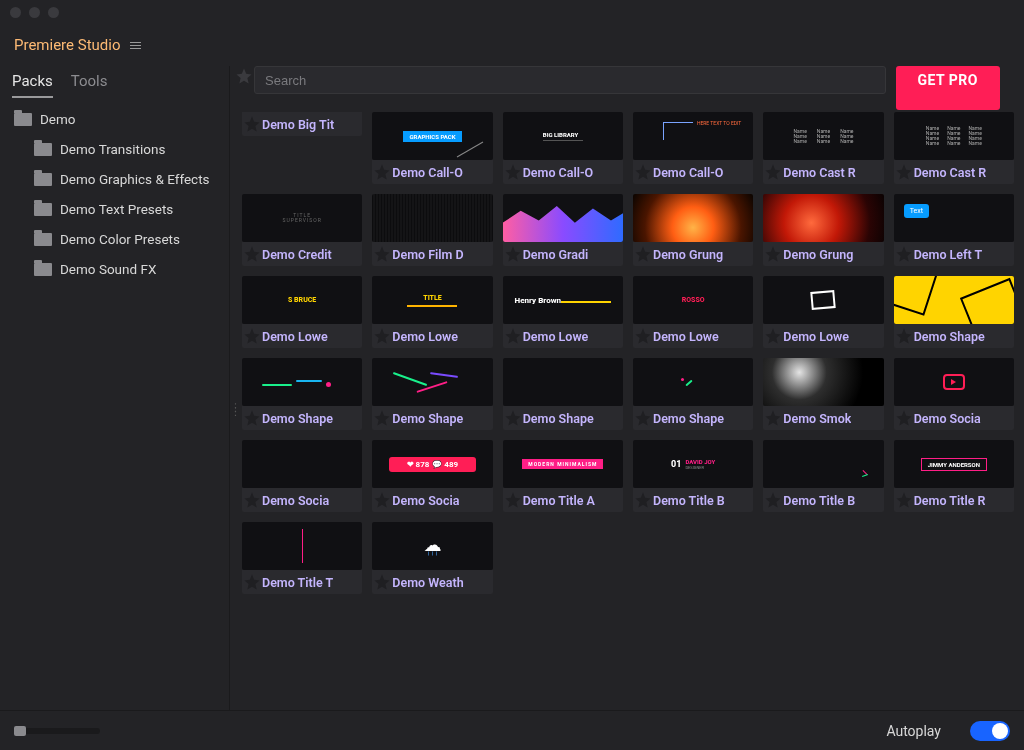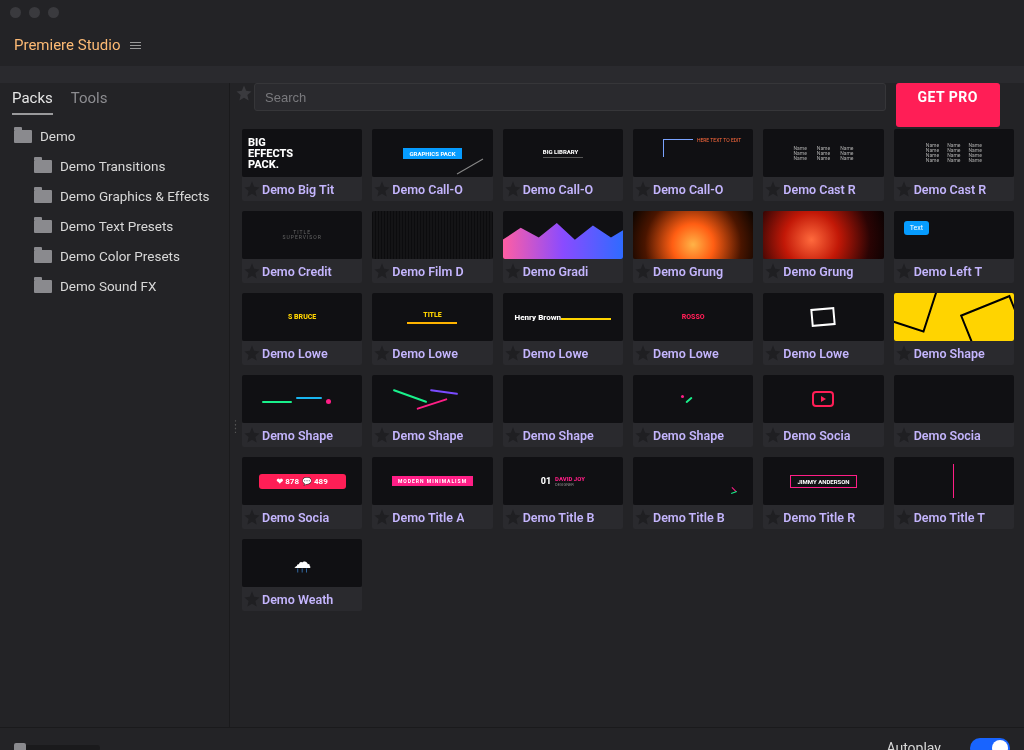--- a/index.html
+++ b/index.html
@@ -28,21 +28,21 @@
     color: #fdba74;
   }
   .appheader .hamburger {
     margin-left: 10px;
     display: inline-flex;
     flex-direction: column;
     justify-content: center;
     gap: 2px;
   }
   .appheader .hamburger span { width: 11px; height: 1px; background: #999; display:block; }
-  .body { display: flex; height: calc(750px - 24px - 42px - 40px); margin-top: 17px; }
+  .body { display: flex; height: calc(750px - 24px - 42px - 40px); }
   
   .sidebar {
     width: 230px;
     background: #232326;
     display: flex;
     flex-direction: column;
     border-right: 1px solid #1a1a1c;
   }
   .tabs {
     display: flex;
@@ -297,25 +297,20 @@
       <div class="searchbox">
         <input type="text" placeholder="Search" style="">
       </div>
       <div class="getpro">GET PRO</div>
     </div>
 
     <div class="grid-wrap">
       <div class="drag-handle">⋮<br>⋮</div>
       <div class="grid" id="grid">
           <div class="card">
-            <div class="thumb">
-              <div class="t-text t-bigtext" style="white-space:pre-line">BIG
-EFFECTS
-PACK.</div>
-            </div>
             <div class="card-meta">
               <span class="star">
                 <svg viewBox="0 0 24 24" fill="currentColor">
                   <path d="M12 2l2.9 6.9L22 10l-5.5 4.8L18.2 22 12 18.3 5.8 22l1.7-7.2L2 10l7.1-1.1z"></path>
                 </svg>
               </span>
               <span class="label">Demo Big Tit</span>
             </div>
           </div>
           <div class="card">
@@ -610,20 +605,33 @@
                 <span style="background:#19f08b;width:8px;top:24px;left:52px;transform:rotate(-40deg)"></span>
               </div>
             </div>
             <div class="card-meta">
               <span class="star">
                 <svg viewBox="0 0 24 24" fill="currentColor">
                   <path d="M12 2l2.9 6.9L22 10l-5.5 4.8L18.2 22 12 18.3 5.8 22l1.7-7.2L2 10l7.1-1.1z"></path>
                 </svg>
               </span>
               <span class="label">Demo Shape</span>
+            </div>
+          </div>
+          <div class="card">
+            <div class="thumb">
+              <div class="smoke"></div>
+            </div>
+            <div class="card-meta">
+              <span class="star">
+                <svg viewBox="0 0 24 24" fill="currentColor">
+                  <path d="M12 2l2.9 6.9L22 10l-5.5 4.8L18.2 22 12 18.3 5.8 22l1.7-7.2L2 10l7.1-1.1z"></path>
+                </svg>
+              </span>
+              <span class="label">Demo Smok</span>
             </div>
           </div>
           <div class="card">
             <div class="thumb">
               <div class="yt-icon"></div>
             </div>
             <div class="card-meta">
               <span class="star">
                 <svg viewBox="0 0 24 24" fill="currentColor">
                   <path d="M12 2l2.9 6.9L22 10l-5.5 4.8L18.2 22 12 18.3 5.8 22l1.7-7.2L2 10l7.1-1.1z"></path>

